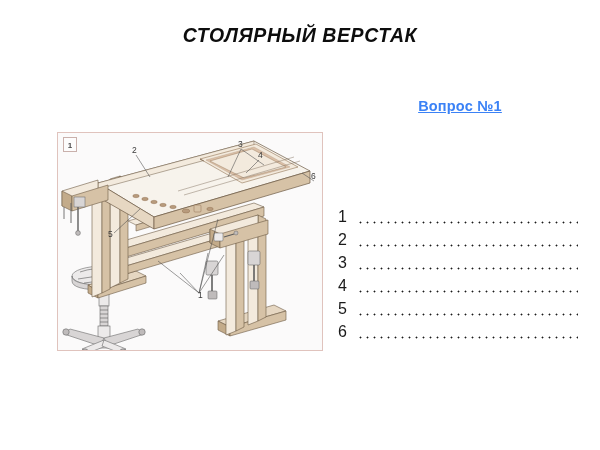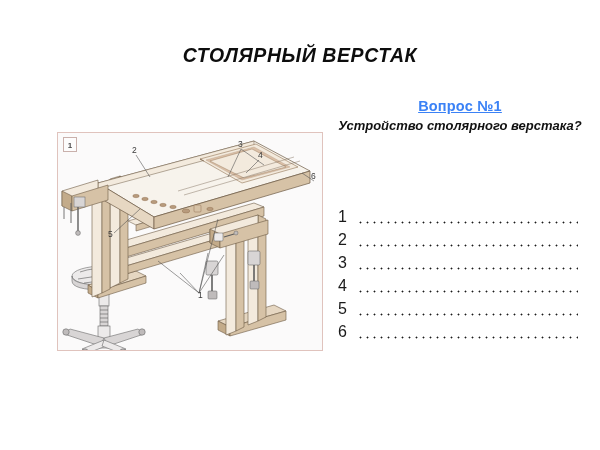--- a/index.html
+++ b/index.html
@@ -13,21 +13,21 @@
     position: relative;
     overflow: hidden;
     font-family: "Liberation Sans", sans-serif;
     color: #1a1a1a;
   }
 
   
   #slide-title {
     position: absolute;
     left: 0;
-    top: 44px;
+    top: 24px;
     width: 600px;
     text-align: center;
     font-size: 19.5px;
     font-weight: bold;
     font-style: italic;
     letter-spacing: 0.6px;
     color: #0d0d0d;
   }
 
   
@@ -284,21 +284,20 @@
     <text class="callout-txt" x="50" y="104">5</text>
     <text class="callout-txt" x="253" y="46">6</text>
     <text class="callout-txt" x="140" y="165">1</text>
   </svg>
 
   <div id="figure-index-badge">1</div>
 </div>
 
 <div id="question-block">
   <div id="question-heading">Вопрос №1</div>
-  <div id="question-subtitle">Устройство столярного верстака?</div>
 </div>
 
 <div id="answer-list">
   <div class="answer-row">
     <span class="answer-number">1</span>
     <span class="answer-dots"></span>
   </div>
   <div class="answer-row">
     <span class="answer-number">2</span>
     <span class="answer-dots"></span>

